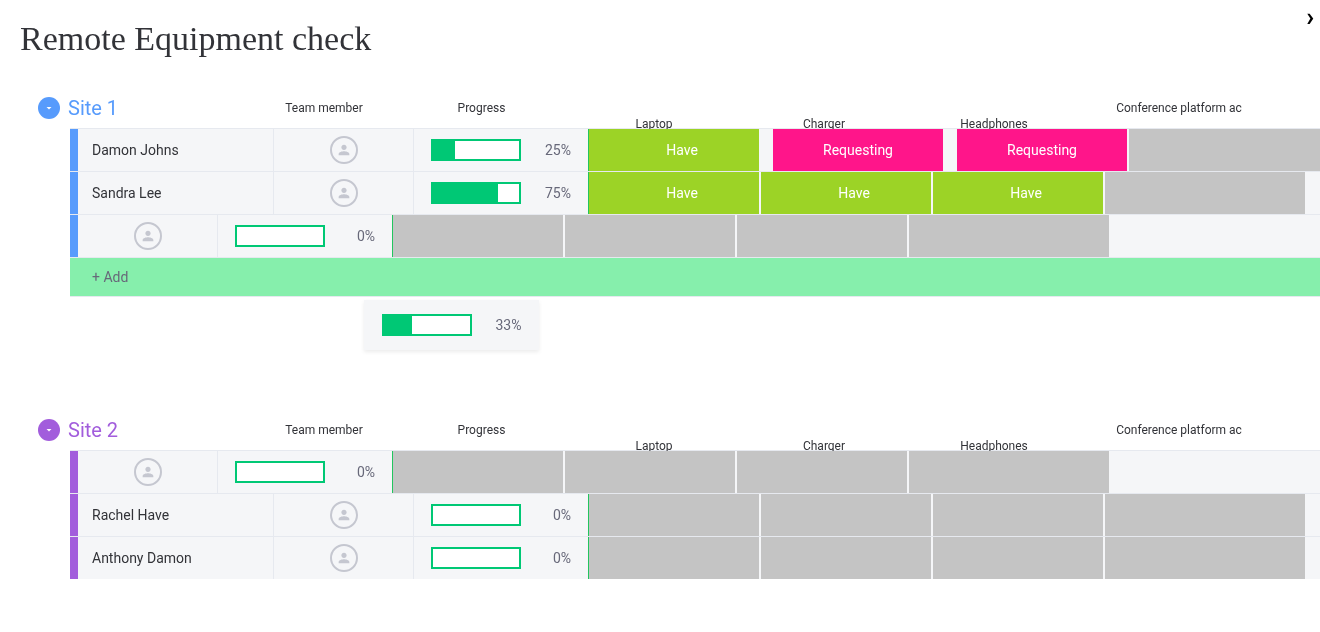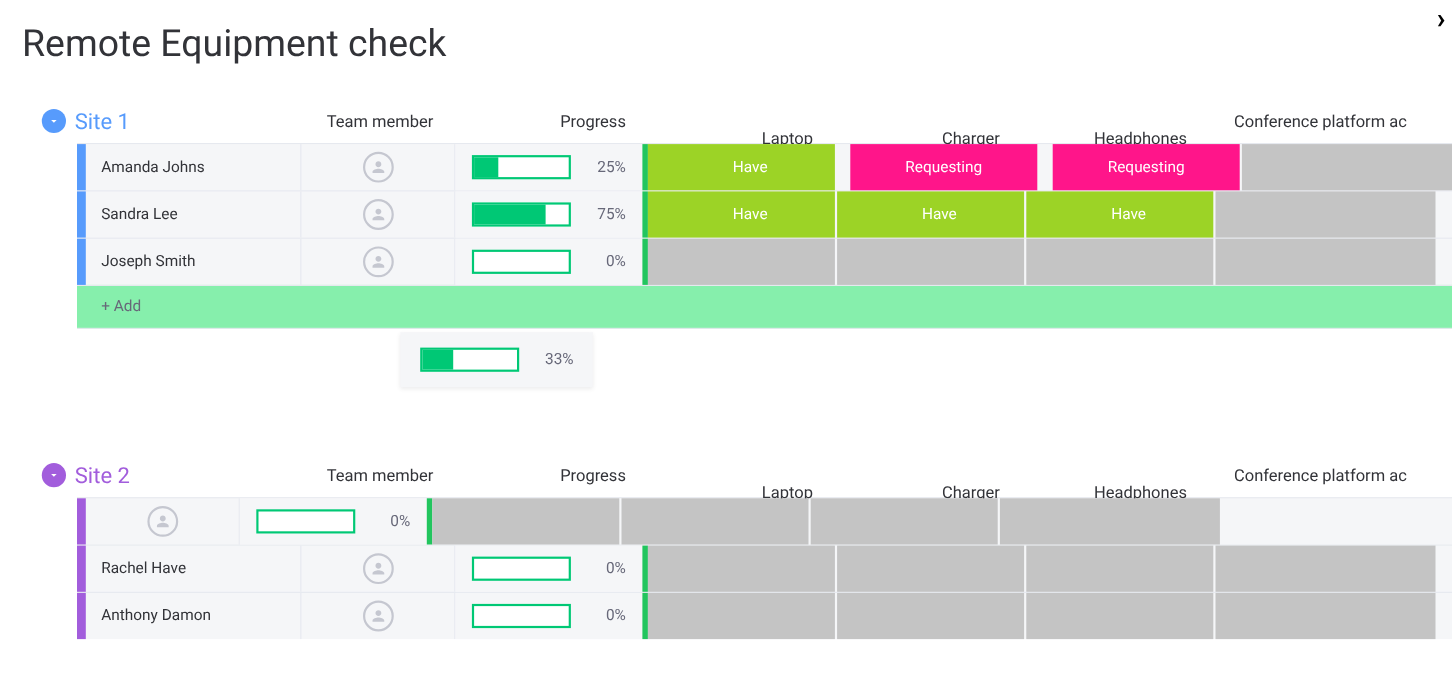--- a/index.html
+++ b/index.html
@@ -20,20 +20,21 @@
     cursor: pointer;
     user-select: none;
     color: #000;
     padding: 2px 6px;
   }
   h1.page-title {
     font-size: 34px;
     font-weight: 400;
     margin: 10px 0 30px 0;
     color: #323338;
+    font-family: Liberation Serif, serif;
   }
 
   .group { margin-bottom: 60px; }
   .group-header-row {
     display: flex;
     align-items: center;
     height: 40px;
   }
   .collapse-btn {
     width: 22px; height: 22px;
@@ -46,23 +47,23 @@
     flex: 0 0 auto;
   }
   .collapse-btn svg { width: 12px; height: 12px; fill: currentColor; }
   .group-title {
     font-size: 20px;
     width: 186px;
     flex: 0 0 auto;
     cursor: pointer;
   }
   .col-header {
-    font-size: 15px;
+    font-size: 12px;
     color: #323338;
-    text-align: right;
+    text-align: center;
     flex: 0 0 auto;
   }
   .w-team    { width: 140px; }
   .w-prog    { width: 175px; }
   .w-status  { width: 170px; margin-top: 32px; }
   .w-conf    { width: 200px; }
 
   .rows { margin-left: 50px; }
 
   .row {
@@ -105,21 +106,21 @@
   }
   .avatar svg { width: 16px; height: 16px; fill: #c5c7d0; }
 
   .row .progress-cell {
     width: 175px;
     flex: 0 0 auto;
     display: flex;
     align-items: center;
     justify-content: center;
     gap: 10px;
-    border-right: 5px solid #22c55e;
+    border-right: 1px solid #22c55e;
     background: #f5f6f8;
     cursor: pointer;
   }
   .progress-bar {
     width: 90px; height: 22px;
     border: 2px solid #00c875;
     background: #fff;
     position: relative;
   }
   .progress-fill {
@@ -211,21 +212,21 @@
           <div class="col-header w-team">Team member</div>
           <div class="col-header w-prog">Progress</div>
           <div class="col-header w-status">Laptop</div>
           <div class="col-header w-status">Charger</div>
           <div class="col-header w-status">Headphones</div>
           <div class="col-header w-conf">Conference platform ac</div>
         </div>
         <div class="rows">
           <div class="row">
             <div class="stripe c-blue"></div>
-            <div class="name-cell">Amanda Johns</div>
+            <div class="name-cell">Damon Johns</div>
             <div class="team-cell">
               <div class="avatar">
                 <svg viewBox="0 0 24 24">
                   <path d="M12 12c2.2 0 4-1.8 4-4s-1.8-4-4-4-4 1.8-4 4 1.8 4 4 4zm0 2c-2.7 0-8 1.3-8 4v2h16v-2c0-2.7-5.3-4-8-4z"></path>
                 </svg>
               </div>
             </div>
             <div class="progress-cell">
               <div class="progress-bar">
                 <div class="progress-fill" style="width:25%"></div>
@@ -253,21 +254,20 @@
               </div>
               <div class="progress-pct">75%</div>
             </div>
             <div class="status-cell bg-have">Have</div>
             <div class="status-cell bg-have">Have</div>
             <div class="status-cell bg-have">Have</div>
             <div class="conf-cell"></div>
           </div>
           <div class="row">
             <div class="stripe c-blue"></div>
-            <div class="name-cell">Joseph Smith</div>
             <div class="team-cell">
               <div class="avatar">
                 <svg viewBox="0 0 24 24">
                   <path d="M12 12c2.2 0 4-1.8 4-4s-1.8-4-4-4-4 1.8-4 4 1.8 4 4 4zm0 2c-2.7 0-8 1.3-8 4v2h16v-2c0-2.7-5.3-4-8-4z"></path>
                 </svg>
               </div>
             </div>
             <div class="progress-cell">
               <div class="progress-bar">
                 <div class="progress-fill" style="width:0%"></div>

